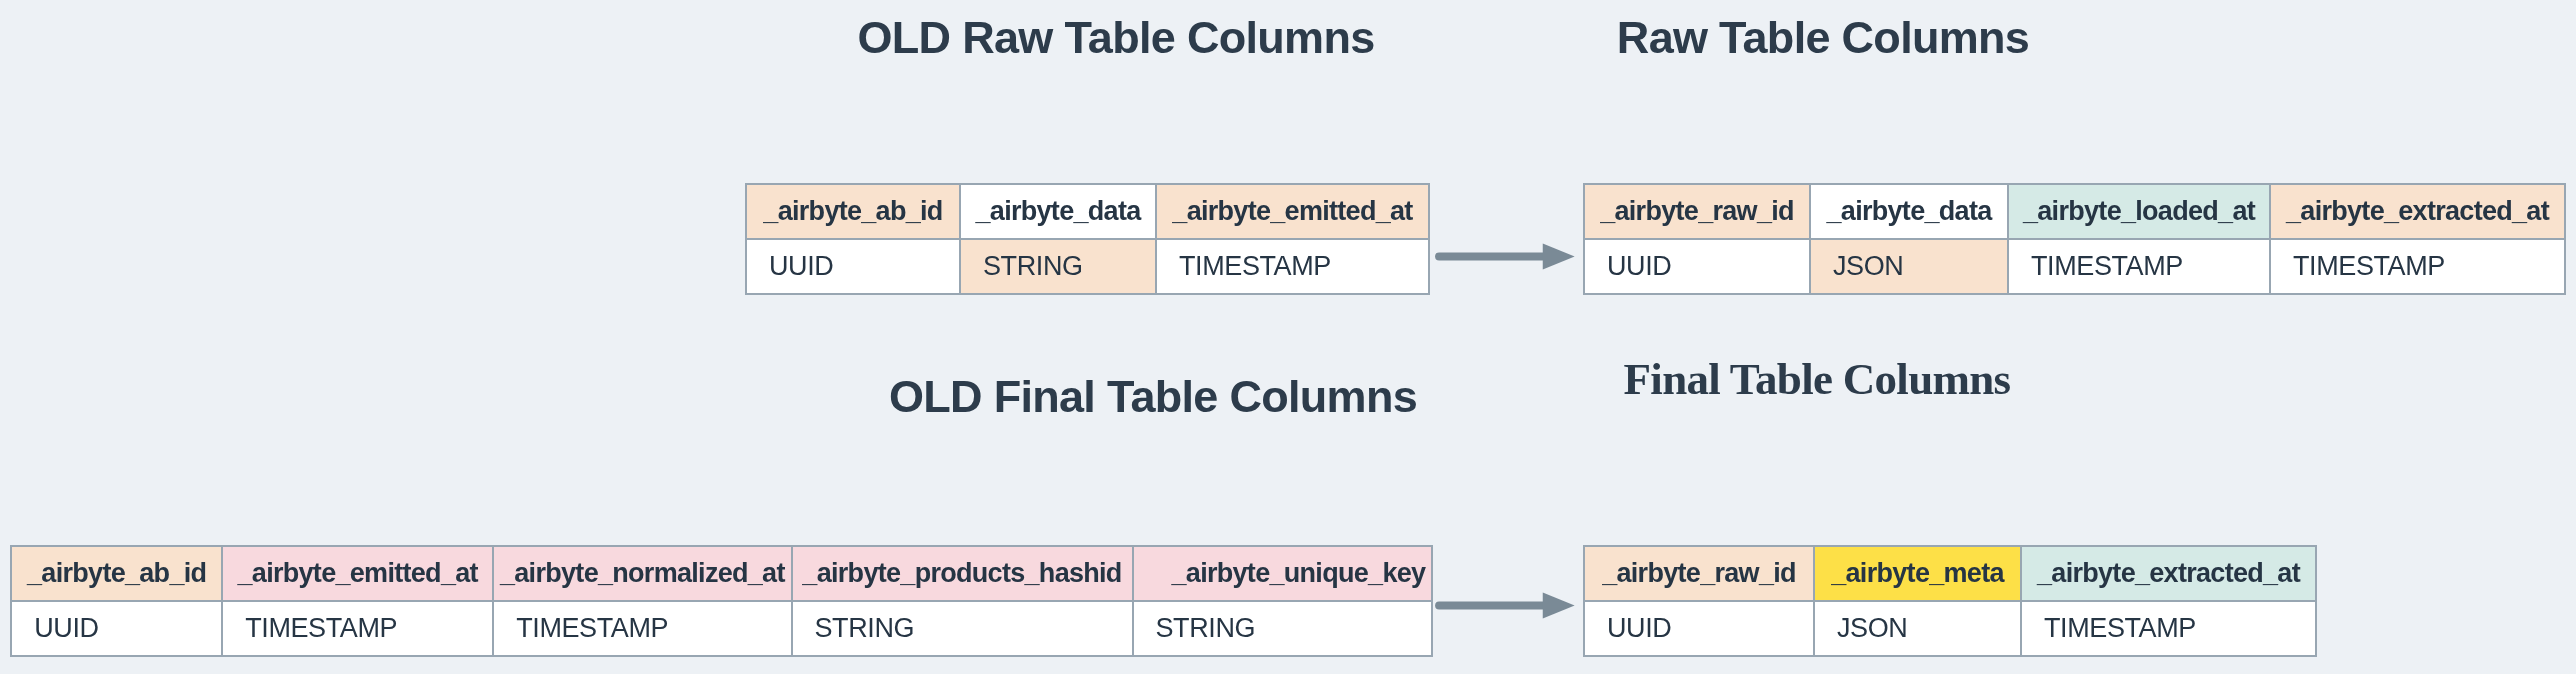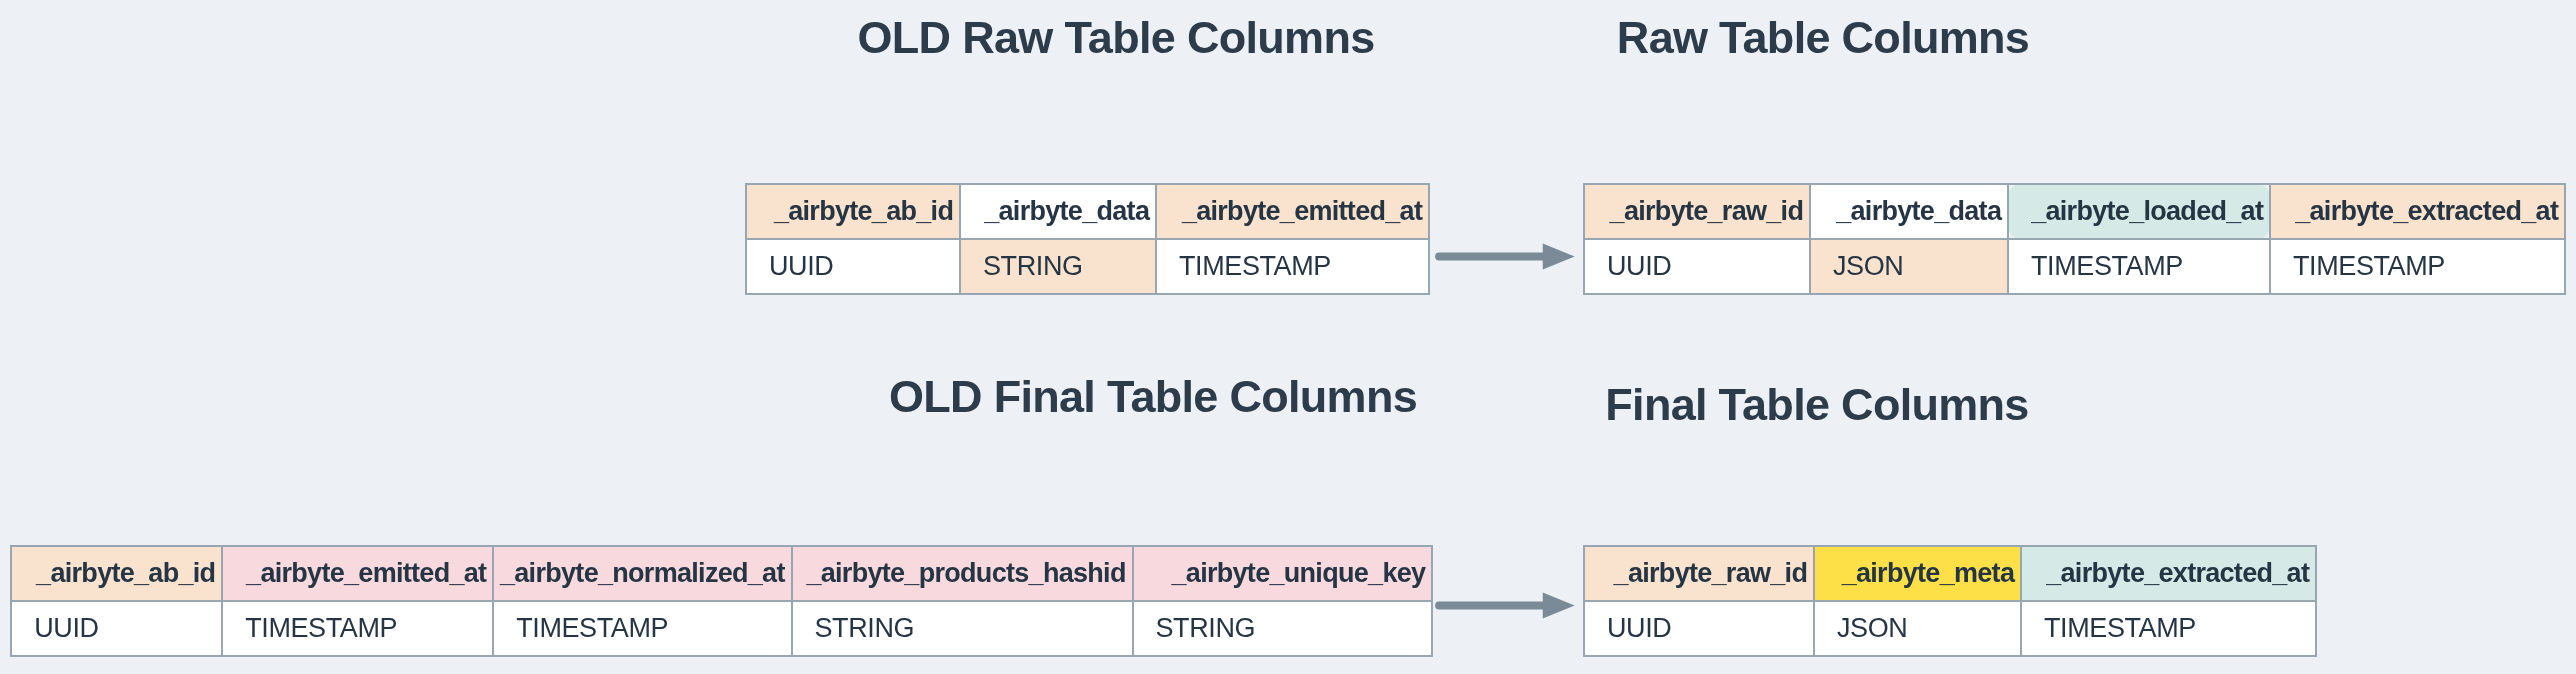--- a/index.html
+++ b/index.html
@@ -33,21 +33,21 @@
     color: #263544;
     white-space: nowrap;
     overflow: hidden;
     box-sizing: border-box;
   }
   .tbl th {
     height: 55px;
     font-size: 27px;
     font-weight: 700;
     letter-spacing: -0.7px;
-    text-align: right;
+    text-align: center;
     padding: 0 5.8px;
     vertical-align: middle;
   }
   .tbl td {
     height: 55px;
     font-size: 27px;
     font-weight: 500;
     letter-spacing: -0.4px;
     text-align: left;
     padding: 0 5.8px 0 22px;
@@ -57,21 +57,21 @@
   .arrow { position: absolute; }
 </style>
 </head>
 <body>
 
 <div class="canvas">
 
   <div class="title" style="left:1116px; top:11.6px;">OLD Raw Table Columns</div>
   <div class="title" style="left:1153px; top:371px;">OLD Final Table Columns</div>
   <div class="title" style="left:1823px; top:11.6px;">Raw Table Columns</div>
-  <div class="title" style="left:1817px; top:379px;">Final Table Columns</div>
+  <div class="title" style="left:1817px; top:353px;font-family:Liberation Serif, serif;">Final Table Columns</div>
 
   <div class="tbl" style="left:745px; top:183px;">
     <table>
       <tbody>
           <tr>
         <th style="width: 214px; background: rgb(249, 226, 206);">_airbyte_ab_id</th>
         <th style="width: 196px; background: rgb(255, 255, 255);">_airbyte_data</th>
         <th style="width: 273px; background: rgb(249, 226, 206);">_airbyte_emitted_at</th>
       </tr>
       <tr>
@@ -82,21 +82,21 @@
     </tbody>
       </table>
   </div>
 
   <div class="tbl" style="left:1583px; top:183px;">
     <table>
       <tbody>
           <tr>
         <th style="width: 226px; background: rgb(249, 226, 206);">_airbyte_raw_id</th>
         <th style="width: 198px; background: rgb(255, 255, 255);">_airbyte_data</th>
-        <th style="width: 262px; background: rgb(213, 234, 230); border-radius: 13px;">_airbyte_loaded_at</th>
+        <th style="width: 262px; background: rgb(213, 234, 230);">_airbyte_loaded_at</th>
         <th style="width: 295px; background: rgb(249, 226, 206);">_airbyte_extracted_at</th>
       </tr>
       <tr>
         <td style="background: rgb(255, 255, 255);">UUID</td>
         <td style="background: rgb(249, 226, 206);">JSON</td>
         <td style="background: rgb(255, 255, 255);">TIMESTAMP</td>
         <td style="background: rgb(255, 255, 255);">TIMESTAMP</td>
       </tr>
     </tbody>
       </table>

